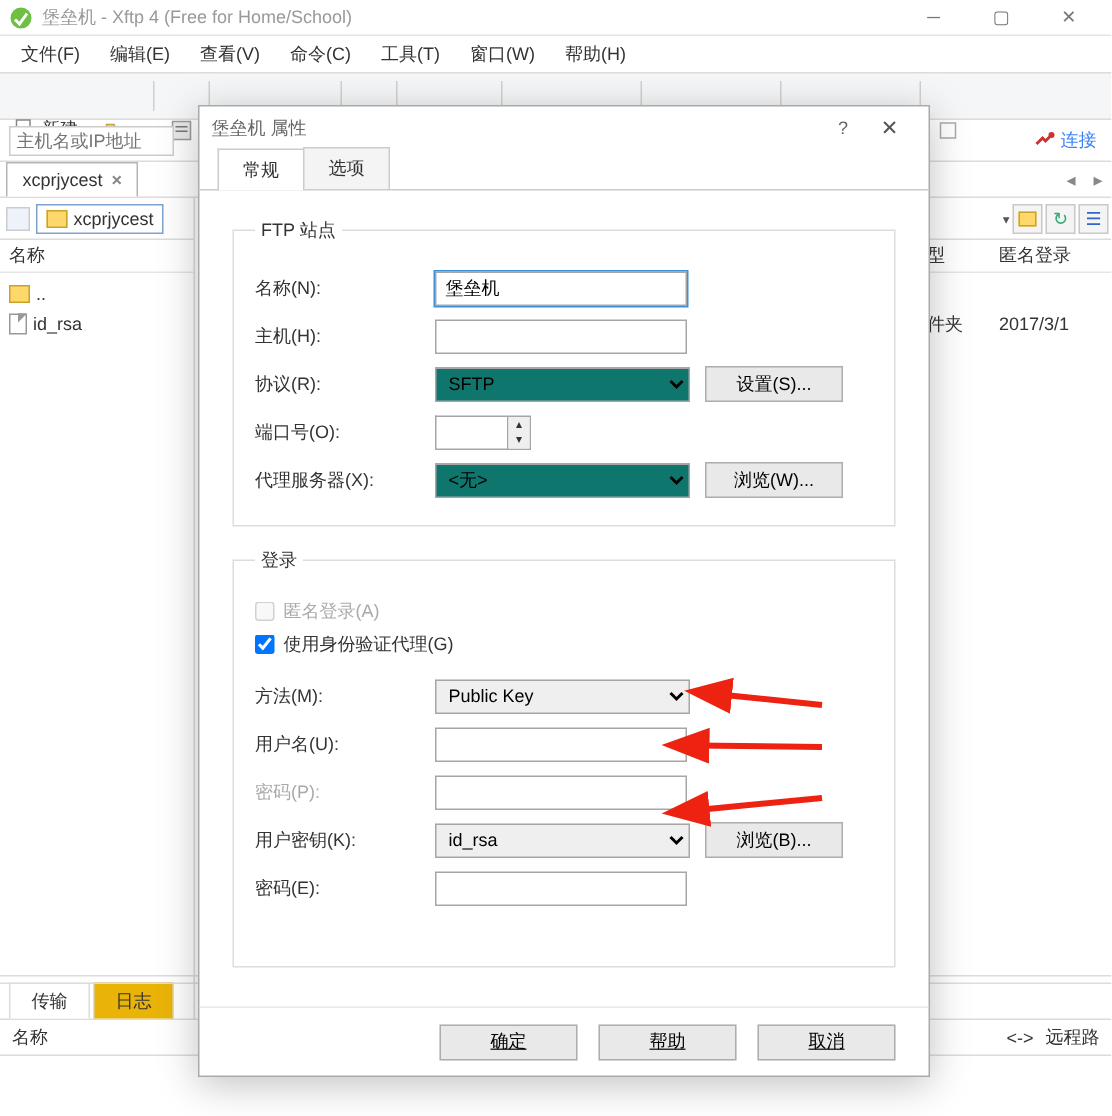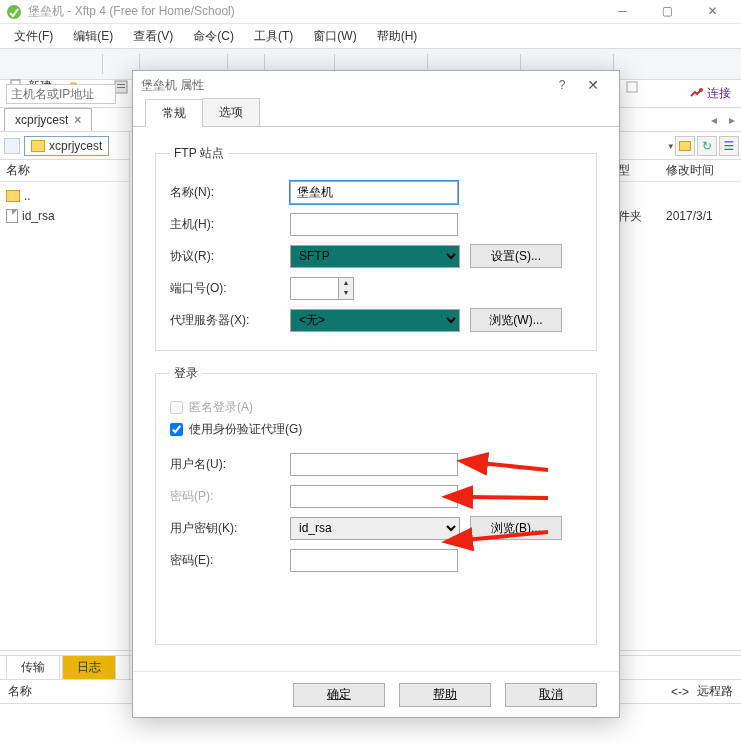--- a/index.html
+++ b/index.html
@@ -15,21 +15,21 @@
   .menubar span { padding:2px 10px; }
   
   .maintoolbar { height:32px; background:#f5f6f7; border-top:1px solid #dcdcdc; border-bottom:1px solid #dcdcdc; display:flex; align-items:center; padding:0 4px; gap:2px; }
   .tbtn { height:24px; display:flex; align-items:flex-end; padding:0 4px; border:1px solid transparent;margin-top:40px; }
   .tbtn .drop { font-size:8px; margin-left:2px; color:#555; }
   .sep { width:1px; height:20px; background:#d0d0d0; margin:0 3px; }
   .icon16 { width:16px; height:16px; display:inline-block; }
   
   .addrrow { height:28px; border-bottom:1px solid #dcdcdc; display:flex; align-items:center; padding:0 6px; }
   .addrrow input { height:20px; border:1px solid #ccc; padding:0 4px; width:110px; color:#aaa; }
-  .link-connect { display:flex; align-items:center; gap:3px; color:#4c1d95; margin-left:auto; margin-right:4px; }
+  .link-connect { display:flex; align-items:center; gap:3px; color:#3b82f6; margin-left:auto; margin-right:4px; }
   
   .doctabs { height:24px; background:#fff; border-bottom:1px solid #dcdcdc; display:flex; align-items:center; }
   .doctab { height:23px; padding:0 10px; border:1px solid #b5b5b5; border-bottom:none; display:flex; align-items:center; gap:6px; background:#fff; margin-left:4px; }
   .doctab .close { color:#888; font-weight:bold; }
   .navarrows { margin-left:auto; display:flex; }
   .navarrows span { width:18px; text-align:center; color:#888; }
   
   .panes { position:relative; height:548px; display:flex; }
   .leftpane { width:130px; border-right:1px solid #dcdcdc; }
   .midpane { flex:1; position:relative; }
@@ -271,21 +271,21 @@
     <div class="rightbc">
       <span style="font-size:9px;color:#555;">▾</span>
       <span class="rbtn">
           <span class="foldersmall" style="width:12px;height:10px;"></span>
         </span>
       <span class="rbtn" style="color:#3a7;">↻</span>
       <span class="rbtn" style="color:#36c;">☰</span>
     </div>
     <div class="listhdr">
       <span style="width:48px;">型</span>
-      <span>修改时间</span>
+      <span>匿名登录</span>
     </div>
     <div class="listbody">
       <div class="listitem" style="height:20px;"></div>
       <div class="listitem">
         <span style="width:44px;">件夹</span>
         <span>2017/3/1</span>
       </div>
     </div>
   </div>
 </div>
@@ -360,20 +360,26 @@
       <legend>登录</legend>
       <div class="chk disabled">
         <input type="checkbox" disabled="" style="">
         <span>匿名登录(A)</span>
       </div>
       <div class="chk">
         <input type="checkbox" checked="" style="">
         <span>使用身份验证代理(G)</span>
       </div>
       <div style="height:8px;"></div>
+      <div class="row">
+        <span class="lab">方法(M):</span>
+        <div class="ctrl">
+            <select class="sel" style="width:170px;"><option>Public Key</option></select>
+          </div>
+      </div>
       <div class="row">
         <span class="lab">用户名(U):</span>
         <div class="ctrl">
             <input class="text w168" value="" style="">
           </div>
       </div>
       <div class="row">
         <span class="lab disabled">密码(P):</span>
         <div class="ctrl">
             <input class="text w168" disabled="" style="">

